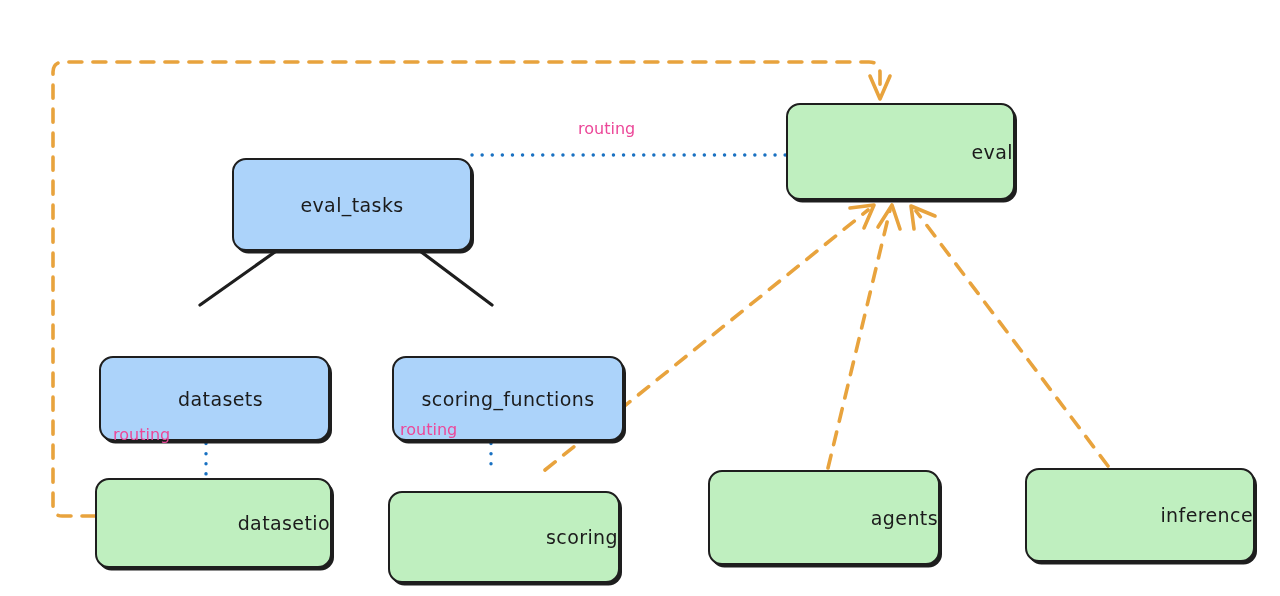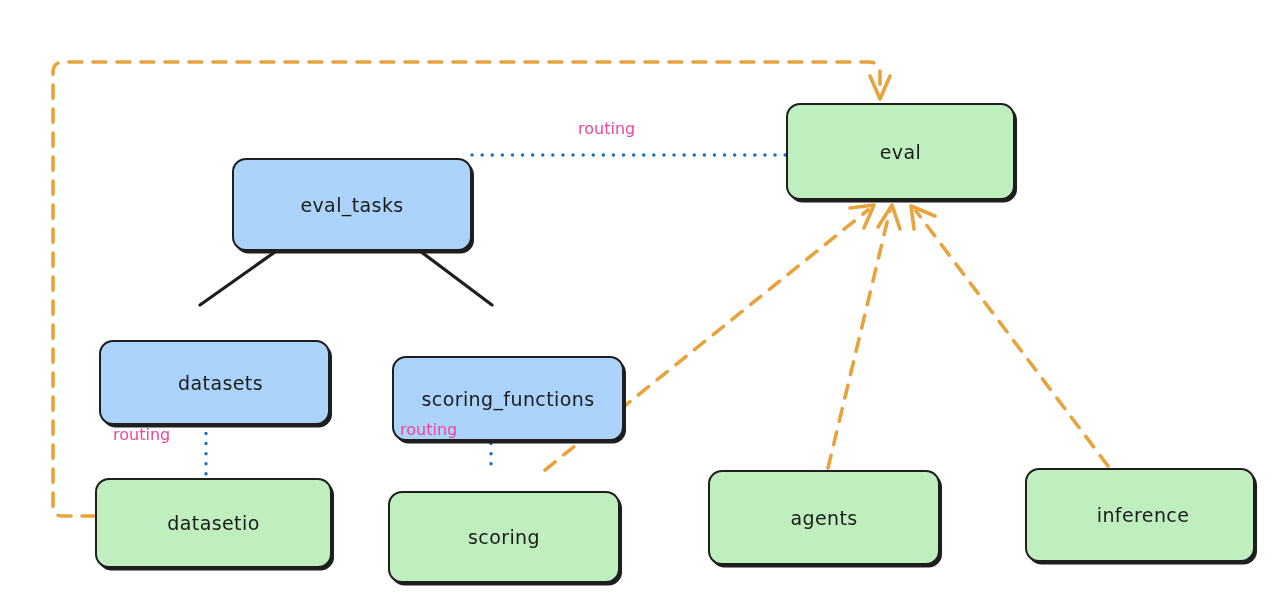--- a/index.html
+++ b/index.html
@@ -32,21 +32,21 @@
     box-sizing: border-box;
     display: flex;
     align-items: center;
     justify-content: center;
     border: 2.6px solid #1e1e1e;
     border-radius: 14px;
     box-shadow: 2.5px 3px 0 -0.5px #1e1e1e;
     z-index: 4;
   }
   .node.blue { background: #acd3fa; margin-top: 48px; }
-  .node.green { background: #bfefbf; }
+  .node.green { background: #bfefbf; justify-content: flex-end; }
   .node-label {
     font-family: "DejaVu Sans", sans-serif;
     font-size: 19px;
     letter-spacing: 0.4px;
     color: #1b1b1b;
     white-space: nowrap;
     user-select: none;
   }
   .edge-label {
     position: absolute;
@@ -110,21 +110,21 @@
   </svg>
 
   <div class="node blue" style="left:232px; top:110px; width:240px; height:93px;">
     <span class="node-label">eval_tasks</span>
   </div>
 
   <div class="node green" style="left:786px; top:103px; width:229px; height:97px;">
     <span class="node-label">eval</span>
   </div>
 
-  <div class="node blue" style="left:99px; top:292px; width:231px; height:85px;padding-left:12px;">
+  <div class="node blue" style="left:99px; top:308px; width:231px; height:85px;padding-left:12px;">
     <span class="node-label">datasets</span>
   </div>
 
   <div class="node blue" style="left:392px; top:308px; width:232px; height:85px;">
     <span class="node-label">scoring_functions</span>
   </div>
 
   <div class="node green" style="left:95px; top:478px; width:237px; height:90px;">
     <span class="node-label">datasetio</span>
   </div>

